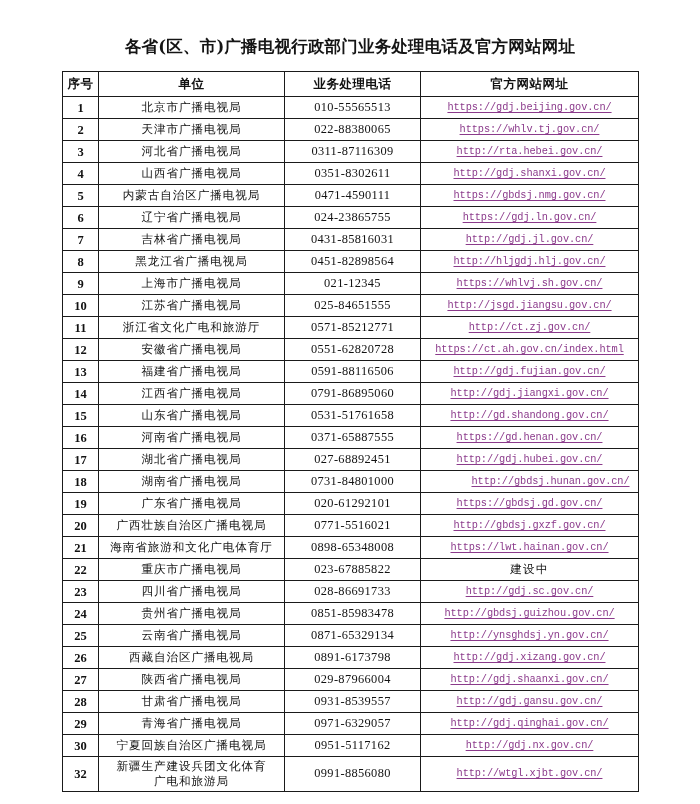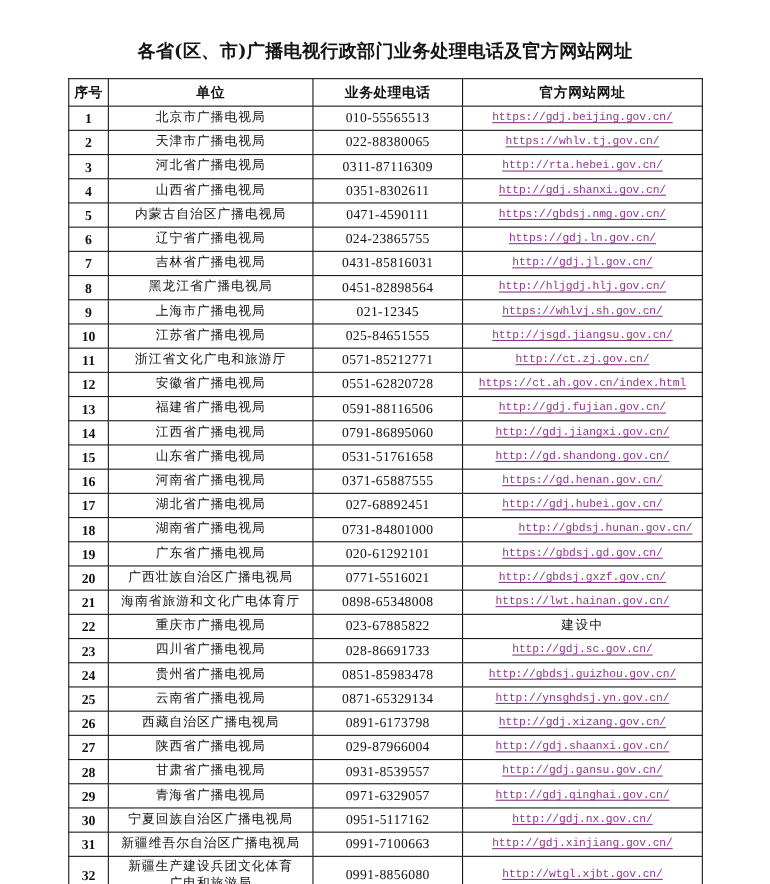--- a/index.html
+++ b/index.html
@@ -307,26 +307,20 @@
             <td class="tel">0971-6329057</td>
             <td class="url"><span class="link" style="color: rgb(139, 58, 139);">http://gdj.qinghai.gov.cn/</span></td>
           </tr>
           <tr>
             <td class="idx">30</td>
             <td class="unit">宁夏回族自治区广播电视局</td>
             <td class="tel">0951-5117162</td>
             <td class="url"><span class="link" style="color: rgb(139, 58, 139);">http://gdj.nx.gov.cn/</span></td>
           </tr>
           <tr>
-            <td class="idx">31</td>
-            <td class="unit">新疆维吾尔自治区广播电视局</td>
-            <td class="tel">0991-7100663</td>
-            <td class="url"><span class="link" style="color: rgb(139, 58, 139);">http://gdj.xinjiang.gov.cn/</span></td>
-          </tr>
-          <tr>
             <td class="idx">32</td>
             <td class="unit two-line">新疆生产建设兵团文化体育<br>广电和旅游局</td>
             <td class="tel">0991-8856080</td>
             <td class="url"><span class="link" style="color: rgb(139, 58, 139);">http://wtgl.xjbt.gov.cn/</span></td>
           </tr>
         </tbody>
     </table>
   </div>
 
 </div>

